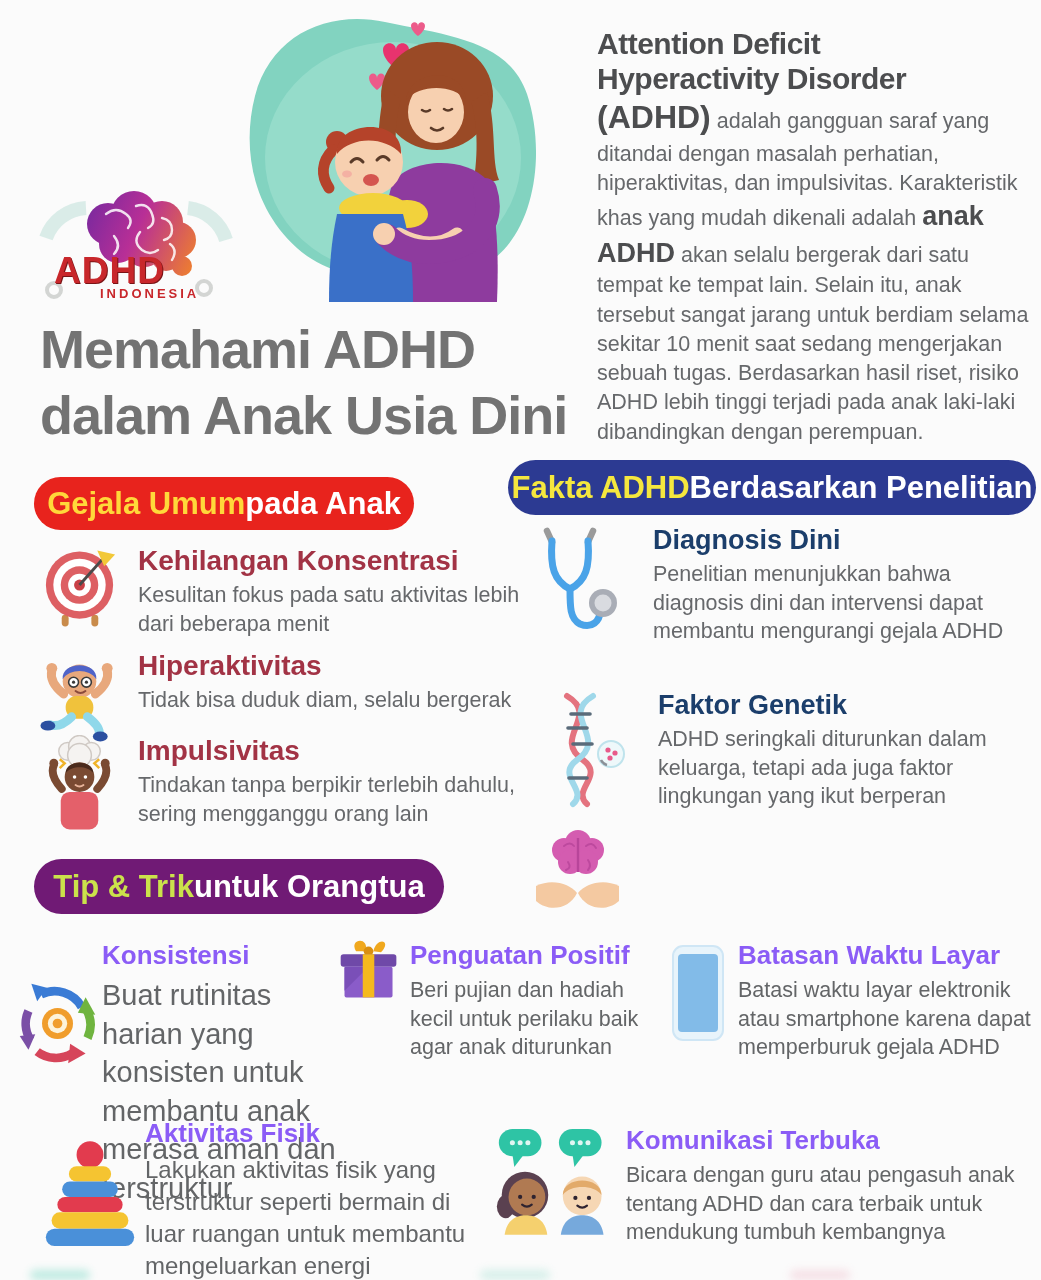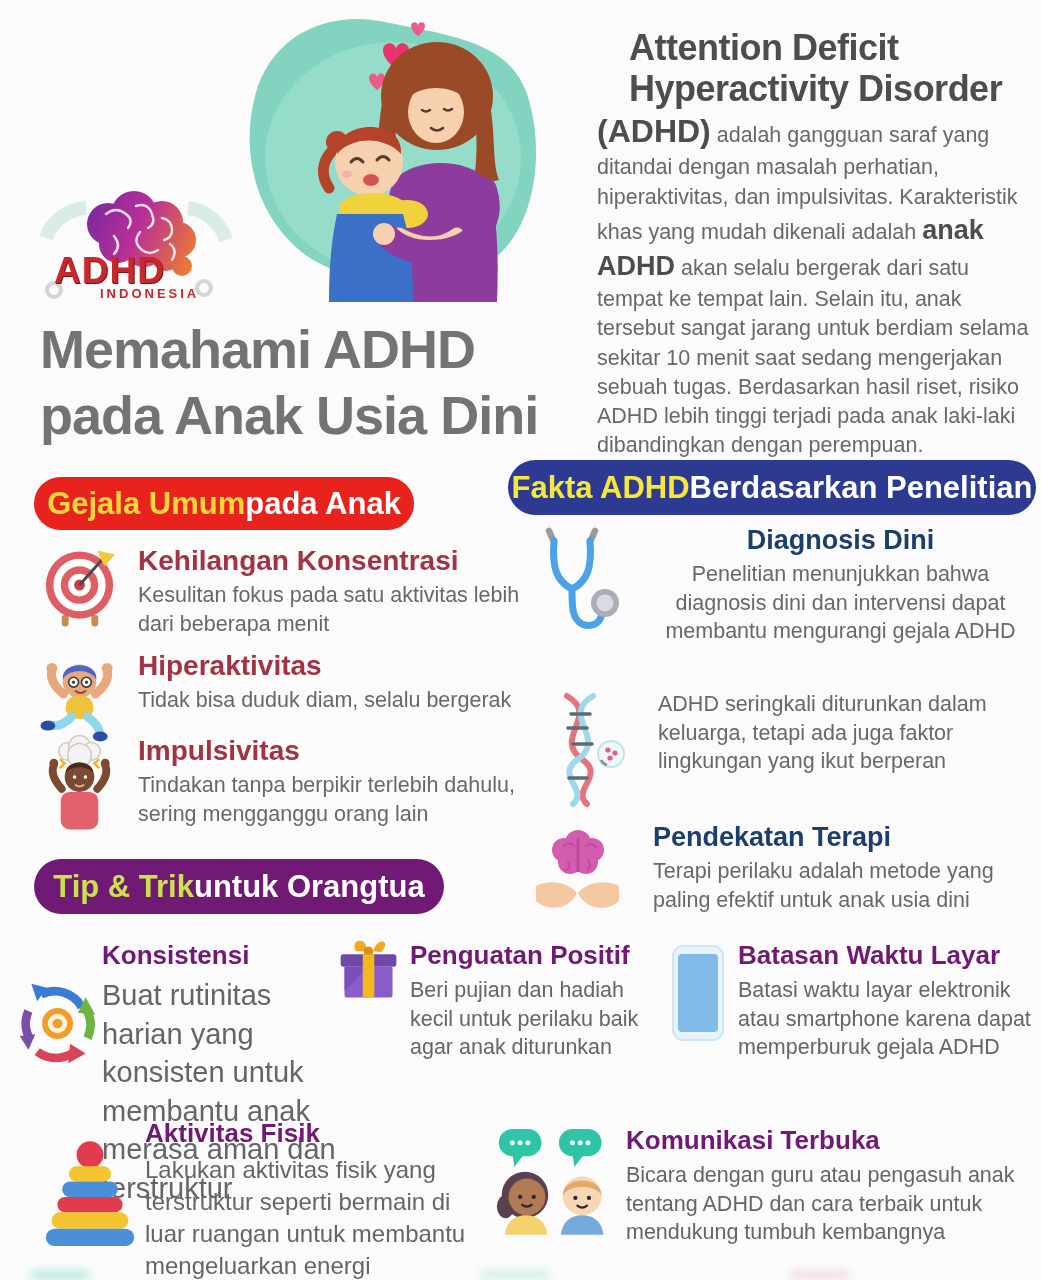--- a/index.html
+++ b/index.html
@@ -26,21 +26,21 @@
   }
   .hero-wrap { left:233px; top:8px; width:322px; height:294px; }
 
   .main-title {
     left:40px; top:316px; width:530px;
     font-size:54px; line-height:1.23; font-weight:bold; color:#737373;
     letter-spacing:-1px;
   }
 
   .intro { left:597px; top:27px; width:438px; font-size:21.5px; line-height:1.36; color:#66686b; }
-  .intro .hline { display:block; font-size:36px; line-height:1.15; font-weight:bold; color:#4c4d4f; letter-spacing:-0.5px;margin-left:32px; }
+  .intro .hline { display:block; font-size:30px; line-height:1.15; font-weight:bold; color:#4c4d4f; letter-spacing:-0.5px; }
   .intro .adhd-big { font-size:32px; font-weight:bold; color:#4c4d4f; }
   .intro .emph { font-size:27px; font-weight:bold; color:#4c4d4f; }
 
   
   .badge {
     position:absolute; display:flex; align-items:center; justify-content:center;
     border-radius:999px; font-weight:bold; font-size:31px; white-space:nowrap;
   }
   .badge-red  { left:34px;  top:477px; width:380px; height:53px; background:#e8231d; }
   .badge-blue { left:508px; top:460px; width:528px; height:55px; background:#2c3a92; }
@@ -57,21 +57,21 @@
   .item p  { font-size:21.5px; line-height:1.33; color:#66686b; }
 
   .sym .icon-box { width:86px; margin-right:14px; }
   .sym h3 { font-size:28px; color:#a23345; margin-bottom:4px; }
   .sym .txt { width:400px; }
 
   .fact .icon-box { width:95px; margin-right:28px; }
   .fact h3 { font-size:27px; color:#1b3e6b; margin-bottom:4px; }
   .fact .txt { width:375px; }
 
-  .tip h3 { font-size:26px; color:#701a75; margin-bottom:5px; }
+  .tip h3 { font-size:26px; color:#8b5cf6; margin-bottom:5px; }
 
   
   .smudge { position:absolute; height:10px; border-radius:5px; filter:blur(4px); opacity:.3; bottom:0; }
 </style>
 </head>
 <body>
 
 <div>
 
   <div class="abs logo-wrap">
@@ -155,21 +155,21 @@
 
       <path d="M166 226 C188 238 208 238 224 226" stroke="#f7d0b0" stroke-width="13" fill="none" stroke-linecap="round"></path>
 
       <path d="M252 182 C264 218 236 244 196 244 C178 244 164 238 154 228" stroke="#8e3b9e" stroke-width="24" fill="none" stroke-linecap="round"></path>
       <circle cx="151" cy="226" r="11" fill="#f7d0b0"></circle>
     </svg>
   </div>
 
   <h1 class="abs main-title">
     <span>Memahami ADHD</span><br>
-    <span>pada Anak Usia Dini</span>
+    <span>dalam Anak Usia Dini</span>
   </h1>
 
   <div class="abs intro">
     <span class="hline">Attention Deficit</span>
     <span class="hline">Hyperactivity Disorder</span>
     <span class="adhd-big">(ADHD)</span>
     <span>adalah gangguan saraf yang ditandai dengan masalah perhatian, hiperaktivitas, dan impulsivitas. Karakteristik khas yang mudah dikenali adalah</span>
     <span class="emph">anak ADHD</span>
     <span>akan selalu bergerak dari satu tempat ke tempat lain. Selain itu, anak tersebut sangat jarang untuk berdiam selama sekitar 10 menit saat sedang mengerjakan sebuah tugas. Berdasarkan hasil riset, risiko ADHD lebih tinggi terjadi pada anak laki-laki dibandingkan dengan perempuan.</span>
   </div>
@@ -253,21 +253,21 @@
       <h3>Impulsivitas</h3>
       <p>Tindakan tanpa berpikir terlebih dahulu, sering mengganggu orang lain</p>
     </div>
   </div>
 
   <div class="badge badge-blue">
     <span class="hl">Fakta ADHD</span>
     <span class="rest">Berdasarkan Penelitian</span>
   </div>
 
-  <div class="item fact" style="left:530px; top:525px;text-align:center;">
+  <div class="item fact" style="left:530px; top:525px;">
     <div class="icon-box">
       <svg width="92" height="112" viewBox="0 0 92 112">
         <line x1="22" y1="17" x2="17" y2="6" stroke="#9a9a9a" stroke-width="6.5" stroke-linecap="round"></line>
         <line x1="58" y1="17" x2="63" y2="6" stroke="#9a9a9a" stroke-width="6.5" stroke-linecap="round"></line>
         <path d="M22 16 C20 42 24 56 40 64 C56 56 60 42 58 16" fill="none" stroke="#4aa3e8" stroke-width="7" stroke-linecap="round"></path>
         <path d="M40 64 C40 82 40 94 50 99 C62 104 70 96 70 86" fill="none" stroke="#4aa3e8" stroke-width="7" stroke-linecap="round"></path>
         <circle cx="73" cy="78" r="14" fill="#a9adb6"></circle>
         <circle cx="73" cy="78" r="8.5" fill="#d9dbe0"></circle>
       </svg>
     </div>
@@ -289,20 +289,21 @@
           <line x1="34" y1="88" x2="52" y2="88"></line>
         </g>
         <circle cx="76" cy="64" r="13" fill="#eef8fa" stroke="#bfe3ec" stroke-width="2"></circle>
         <circle cx="73" cy="60" r="2.6" fill="#e85a8a"></circle>
         <circle cx="80" cy="63" r="2.6" fill="#e85a8a"></circle>
         <circle cx="75" cy="68" r="2.6" fill="#e85a8a"></circle>
         <path d="M66 70 a10 10 0 0 0 6 5" stroke="#8a8f96" stroke-width="2.4" fill="none"></path>
       </svg>
     </div>
     <div class="txt">
+      <h3>Faktor Genetik</h3>
       <p>ADHD seringkali diturunkan dalam keluarga, tetapi ada juga faktor lingkungan yang ikut berperan</p>
     </div>
   </div>
 
   <div class="item fact" style="left:530px; top:822px;">
     <div class="icon-box">
       <svg width="95" height="98" viewBox="0 0 95 98">
         <g fill="#d45cb0">
           <circle cx="34" cy="28" r="12"></circle>
             <circle cx="48" cy="21" r="13"></circle>
@@ -313,24 +314,20 @@
         <path d="M48 16 L48 50" stroke="#b8459a" stroke-width="2.4"></path>
         <g fill="none" stroke="#b8459a" stroke-width="2" opacity="0.8" stroke-linecap="round">
           <path d="M34 24 q6 -5 10 0"></path>
             <path d="M56 24 q6 -5 10 2"></path>
             <path d="M38 40 q4 6 -2 8"></path>
             <path d="M58 38 q4 6 0 10"></path>
         </g>
         <path d="M6 64 C22 56 40 62 47 71 C39 88 18 90 6 79 Z" fill="#f4c9a1"></path>
         <path d="M89 64 C73 56 55 62 48 71 C56 88 77 90 89 79 Z" fill="#f4c9a1"></path>
       </svg>
-    </div>
-    <div class="txt">
-      <h3>Pendekatan Terapi</h3>
-      <p>Terapi perilaku adalah metode yang paling efektif untuk anak usia dini</p>
     </div>
   </div>
 
   <div class="badge badge-teal">
     <span class="hl">Tip &amp; Trik</span>
     <span class="rest">untuk Orangtua</span>
   </div>
 
   <div class="abs" style="left:12px; top:940px; width:330px;">
     <div class="abs" style="left:0; top:38px;">

